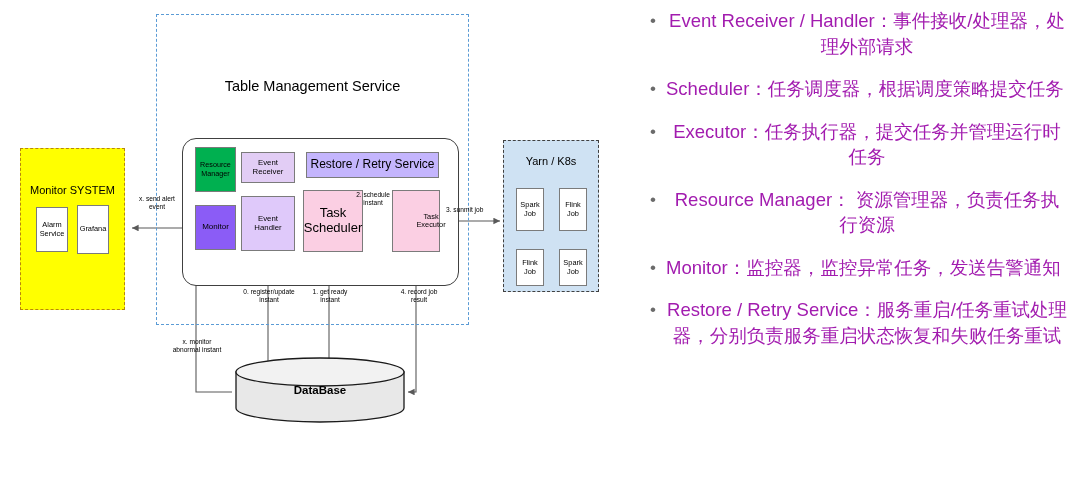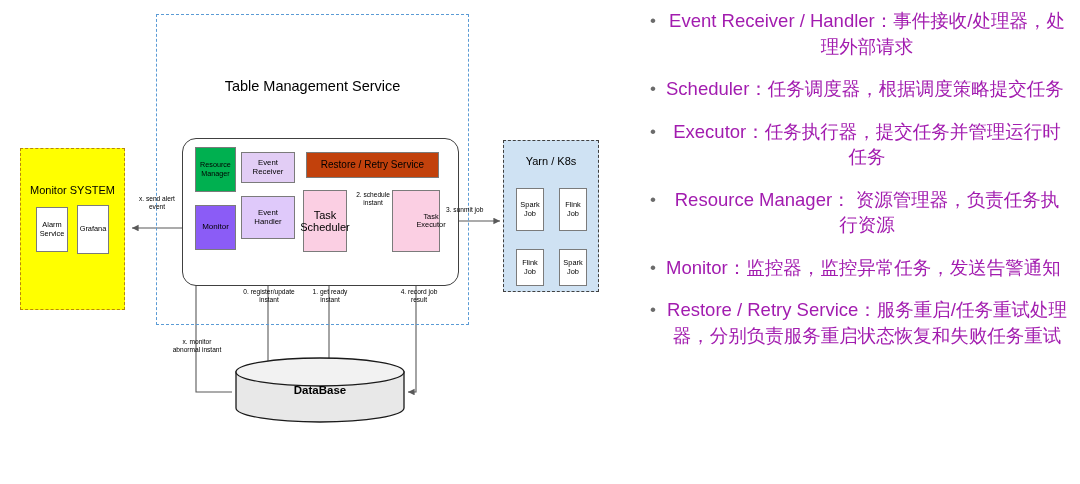--- a/index.html
+++ b/index.html
@@ -23,23 +23,23 @@
     border:1.5px dashed #5b9bd5;box-sizing:border-box;background:transparent;}
   .tms-title{position:absolute;left:156px;top:78px;width:313px;text-align:center;
     font-size:14.5px;color:#000;}
 
   .svc-box{position:absolute;left:182px;top:138px;width:277px;height:148px;
     border:1.2px solid #404040;border-radius:14px;background:#fff;box-sizing:border-box;}
 
   .n-resource{left:195px;top:147px;width:41px;height:45px;background:#00b050;font-size:7.2px;}
   .n-monitor{left:195px;top:205px;width:41px;height:45px;background:#8b5cf6;font-size:8px;}
   .n-receiver{left:241px;top:152px;width:54px;height:31px;background:#e2cdf5;font-size:7.8px;}
-  .n-handler{left:241px;top:196px;width:54px;height:43px;background:#dfc9fa;font-size:7.8px;}
-  .n-restore{left:306px;top:152px;width:133px;height:26px;background:#c2410c;font-size:10px;}
-  .n-scheduler{left:303px;top:190px;width:44px;height:62px;background:#fbcfe3;font-size:11px;}
+  .n-handler{left:241px;top:196px;width:54px;height:55px;background:#dfc9fa;font-size:7.8px;}
+  .n-restore{left:306px;top:152px;width:133px;height:26px;background:#c4b5fd;font-size:12px;}
+  .n-scheduler{left:303px;top:190px;width:60px;height:62px;background:#fbcfe3;font-size:13px;}
   .n-executor{left:392px;top:190px;width:48px;height:62px;background:#fbcfe3;font-size:7.4px;padding-left:30px;}
 
   .monitor-sys{position:absolute;left:20px;top:148px;width:105px;height:162px;
     background:#ffff00;border:1px dashed #b8860b;box-sizing:border-box;}
   .monitor-sys-title{position:absolute;left:20px;top:184px;width:105px;text-align:center;
     font-size:11px;color:#000;}
   .n-alarm{left:36px;top:207px;width:32px;height:45px;background:#fff;font-size:7.4px;}
   .n-grafana{left:77px;top:205px;width:32px;height:49px;background:#fff;font-size:7.4px;}
 
   .yarn-box{position:absolute;left:503px;top:140px;width:96px;height:152px;

